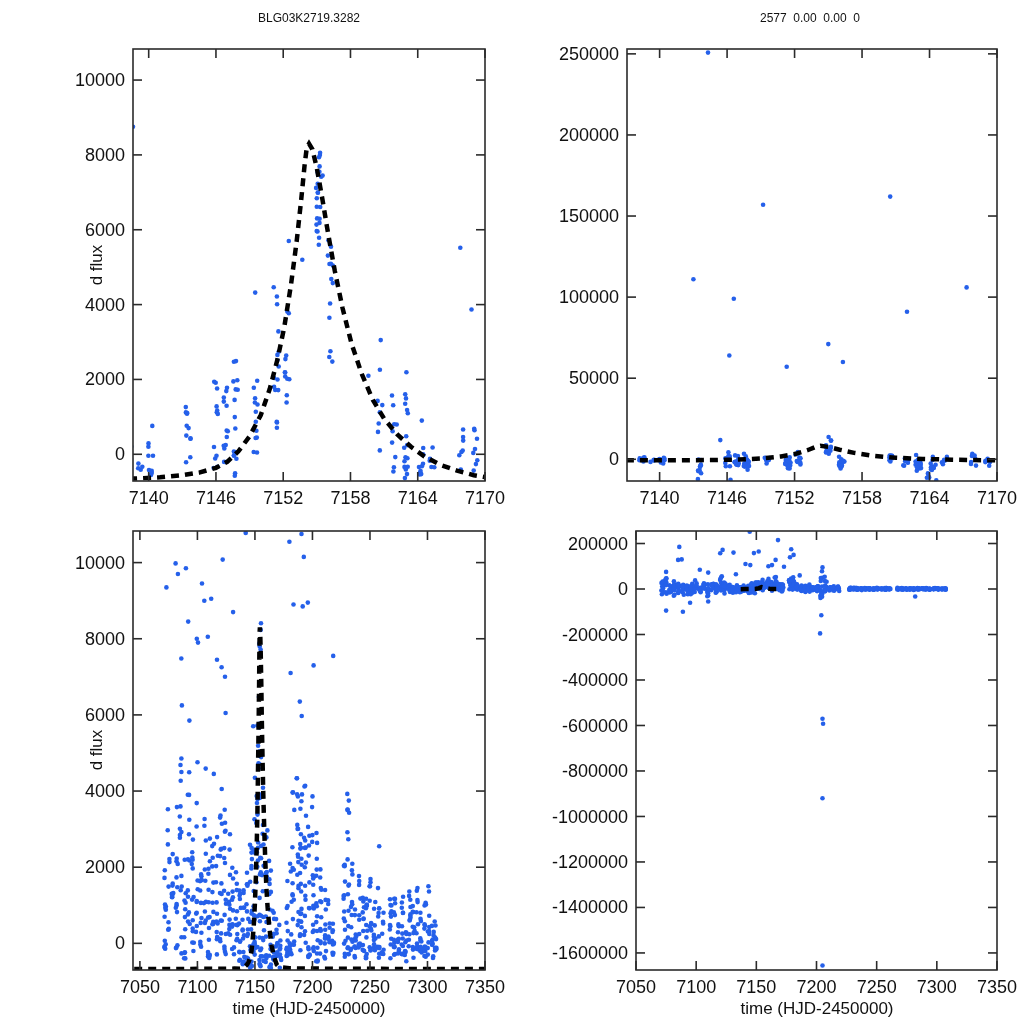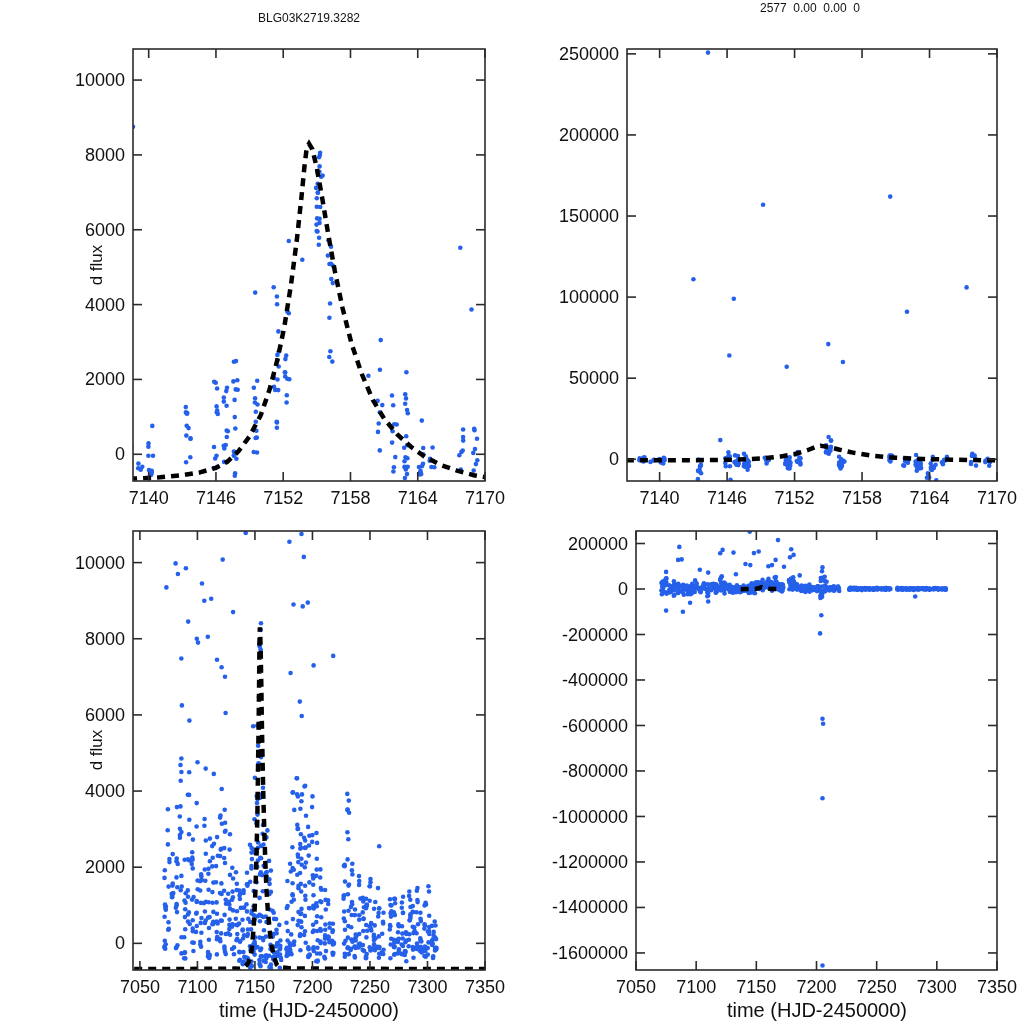--- a/index.html
+++ b/index.html
@@ -1,21 +1,21 @@
 <!DOCTYPE html>
 <html><head>
 <meta charset="utf-8">
 <style>
   html,body{margin:0;padding:0;background:#ffffff;}
   #fig{position:relative;width:1024px;height:1024px;background:#ffffff;overflow:hidden;
        font-family:"Liberation Sans",sans-serif;color:#111;}
   #plot{position:absolute;left:0;top:0;}
   .t{position:absolute;transform:translateX(-50%);font-size:12px;white-space:pre;}
   .yl{position:absolute;transform:translate(-50%,-50%) rotate(-90deg);font-size:17px;white-space:nowrap;}
-  .xl{position:absolute;transform:translateX(-50%);font-size:20px;white-space:nowrap;text-align:right;}
+  .xl{position:absolute;transform:translateX(-50%);font-size:17px;white-space:nowrap;text-align:right;}
 </style>
 </head>
 <body>
 
 <div id="fig">
   <svg id="plot" width="1024" height="1024" viewBox="0 0 1024 1024">
       <defs>
         <clipPath id="clip-top-left">
           <rect x="133" y="49" width="352" height="432"></rect>
         </clipPath>
@@ -2281,20 +2281,20 @@
         <text x="628" y="731.5" text-anchor="end">-600000</text>
         <text x="628" y="777.0" text-anchor="end">-800000</text>
         <text x="628" y="822.5" text-anchor="end">-1000000</text>
         <text x="628" y="868.0" text-anchor="end">-1200000</text>
         <text x="628" y="913.4" text-anchor="end">-1400000</text>
         <text x="628" y="958.9" text-anchor="end">-1600000</text>
       </g>
     </svg>
 
   <div class="t" style="left:309px;top:11px">BLG03K2719.3282</div>
-  <div class="t" style="left:810px;top:1px">2577  0.00  0.00  0</div>
+  <div class="t" style="left:810px;top:11px">2577  0.00  0.00  0</div>
 
   <div class="yl" style="left:97px;top:265px">d flux</div>
   <div class="yl" style="left:97px;top:750px">d flux</div>
 
   <div class="xl" style="left:309px;top:999px">time (HJD-2450000)</div>
   <div class="xl" style="left:817px;top:999px">time (HJD-2450000)</div>
 </div>
 
 </body></html>

